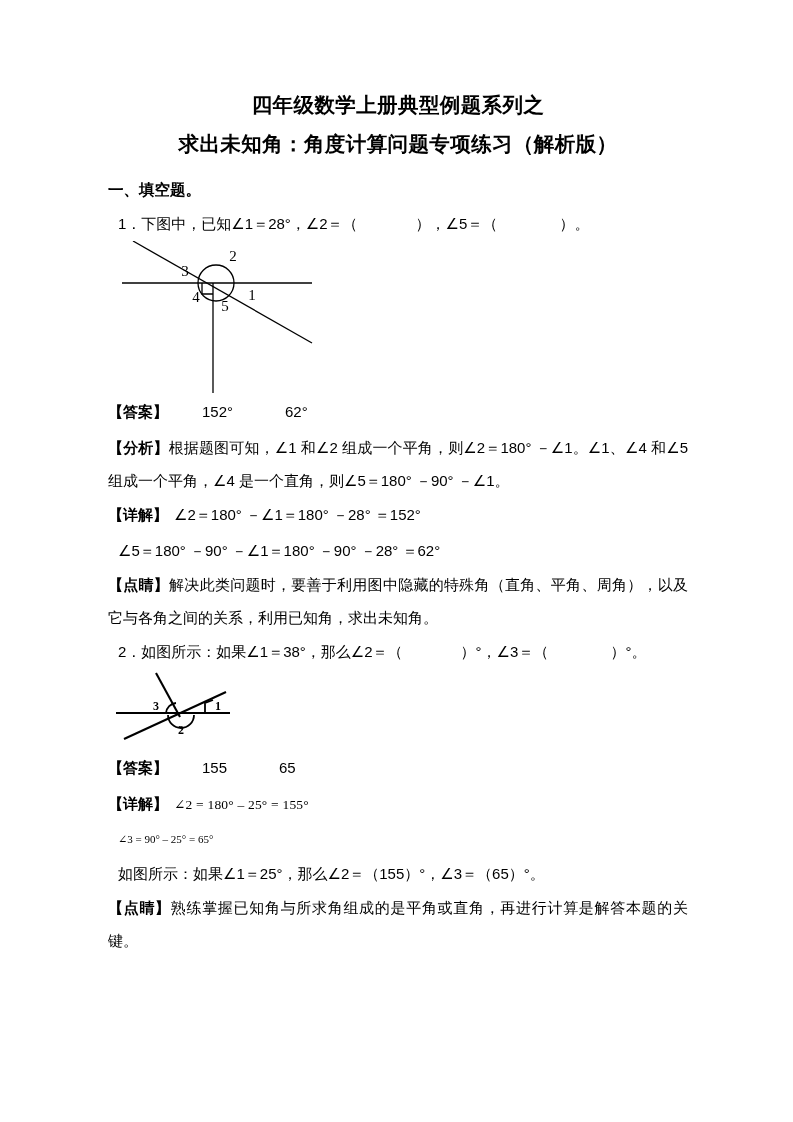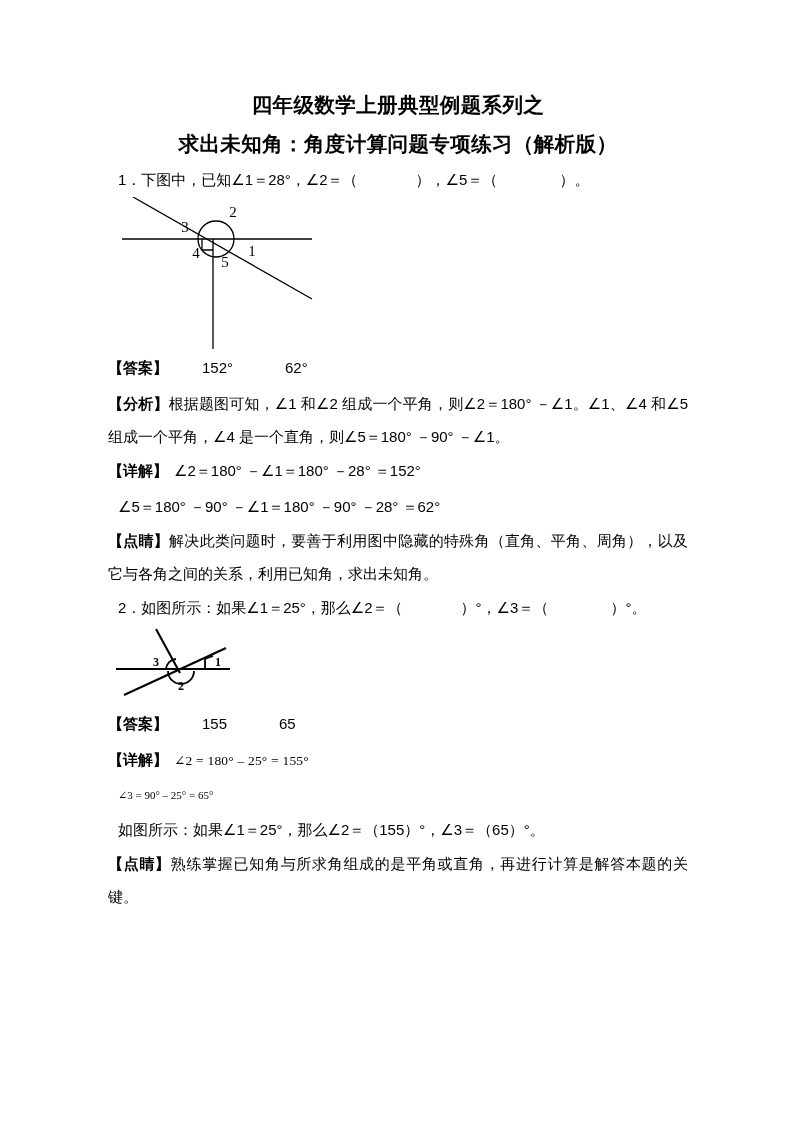--- a/index.html
+++ b/index.html
@@ -108,20 +108,21 @@
 </style>
 </head>
 <body>
 
 <div class="page">
   <div class="content">
 
     <div class="doc-title">四年级数学上册典型例题系列之</div>
     <div class="doc-title t2">求出未知角：角度计算问题专项练习（解析版）</div>
 
+    <div class="section-head">一、填空题。</div>
 
     <div class="para q">
       <span>1．</span><span>下图中，已知∠1＝28°，∠2＝（</span><span class="gap-blank"></span><span>），∠5＝（</span><span class="gap-blank2"></span><span>）。</span>
     </div>
 
     <div class="figure" id="figure-1">
       <svg width="360" height="152" viewBox="0 0 360 152">
 
         <line x1="14" y1="42" x2="204" y2="42" stroke="#000" stroke-width="1.3"></line>
 
@@ -155,21 +156,21 @@
 
     <div class="para indent">
       <span>∠5＝180° －90° －∠1＝180° －90° －28° ＝62°</span>
     </div>
 
     <div class="para">
       <span class="bk">【点睛】</span><span>解决此类问题时，要善于利用图中隐藏的特殊角（直角、平角、周角），以及它与各角之间的关系，利用已知角，求出未知角。</span>
     </div>
 
     <div class="para q">
-      <span>2．</span><span>如图所示：如果∠1＝25°，那么∠2＝（</span><span class="gap-blank"></span><span>）°，∠3＝（</span><span class="gap-blank2"></span><span>）°。</span>
+      <span>2．</span><span>如图所示：如果∠1＝38°，那么∠2＝（</span><span class="gap-blank"></span><span>）°，∠3＝（</span><span class="gap-blank2"></span><span>）°。</span>
     </div>
 
     <div class="figure" id="figure-2">
       <svg width="300" height="80" viewBox="0 0 300 80">
 
         <line x1="8" y1="44" x2="122" y2="44" stroke="#000" stroke-width="2.1"></line>
 
         <line x1="16" y1="70" x2="118" y2="23" stroke="#000" stroke-width="2.1"></line>
 
         <line x1="48" y1="4" x2="72" y2="48" stroke="#000" stroke-width="2.1"></line>

